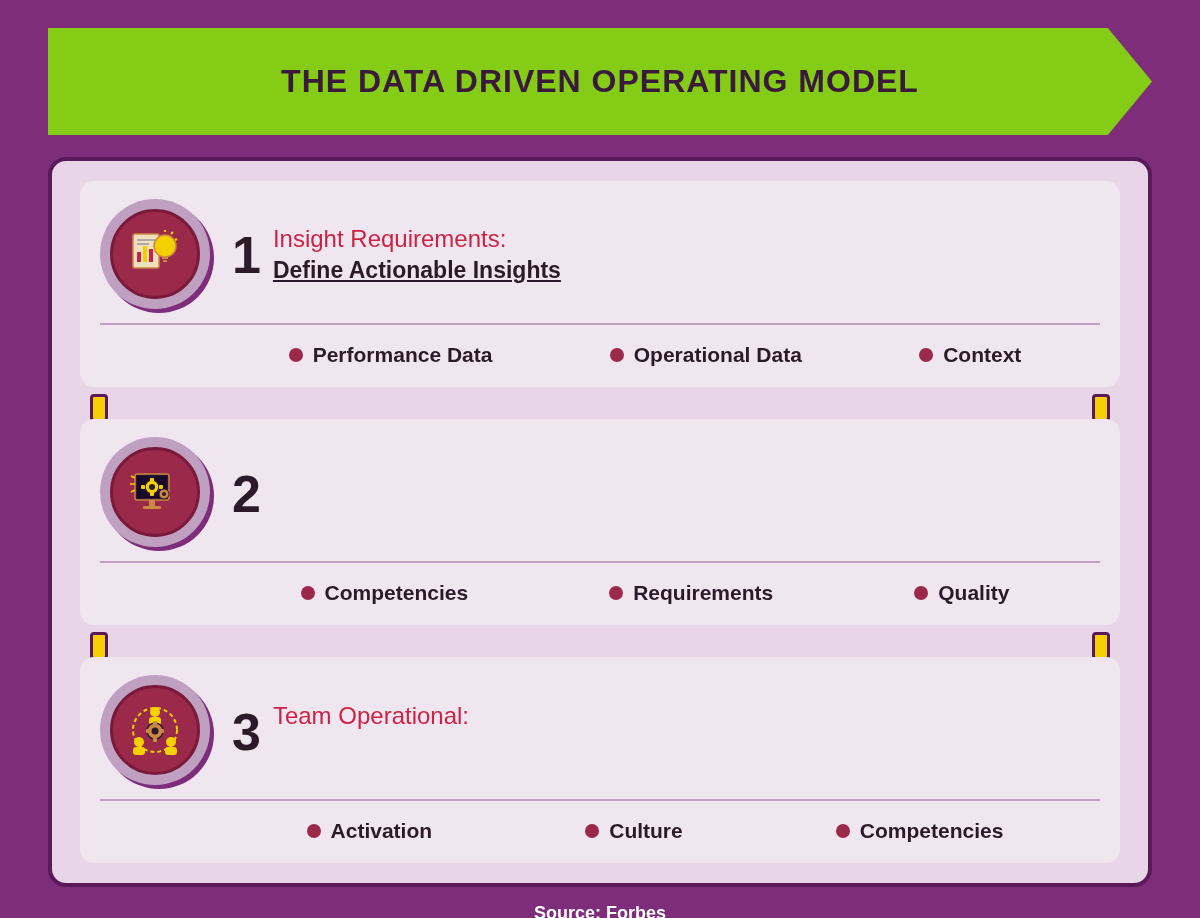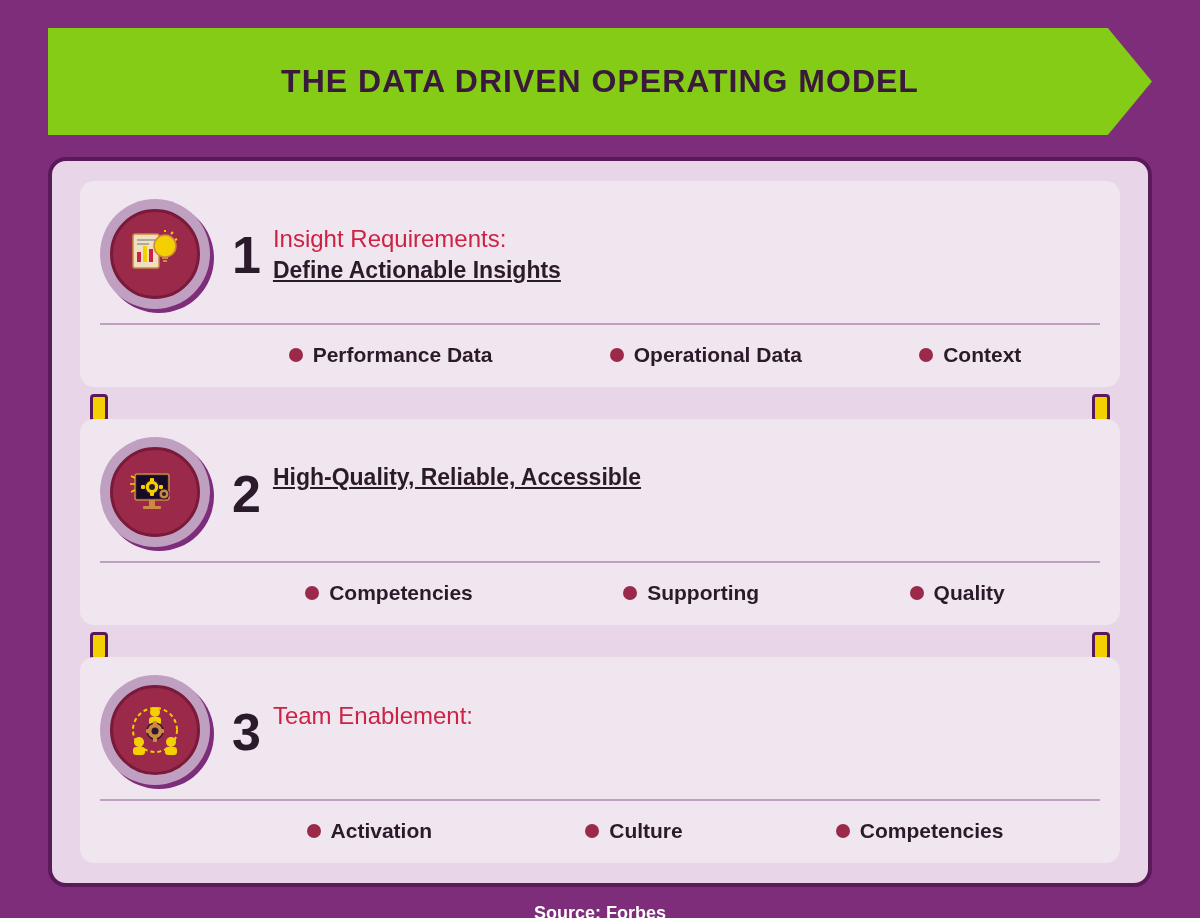--- a/index.html
+++ b/index.html
@@ -284,33 +284,32 @@
             <line x1="8" y1="14" x2="4" y2="12" stroke="#f5d000" stroke-width="1.5"></line>
             <line x1="8" y1="20" x2="3" y2="20" stroke="#f5d000" stroke-width="1.5"></line>
             <line x1="8" y1="26" x2="4" y2="28" stroke="#f5d000" stroke-width="1.5"></line>
           </svg>
         </div>
       </div>
 
       <div class="row-heading">
         <span class="row-number">2</span>
         <div class="row-text">
-          <h3>High-Quality, Reliable, Accessible</h3>
         </div>
       </div>
     </div>
     <hr class="divider-line">
     <div class="bullet-row">
       <div class="bullet-item">
         <div class="bullet-dot"></div>
         <span>Competencies</span>
       </div>
       <div class="bullet-item">
         <div class="bullet-dot"></div>
-        <span>Supporting</span>
+        <span>Requirements</span>
       </div>
       <div class="bullet-item">
         <div class="bullet-dot"></div>
         <span>Quality</span>
       </div>
     </div>
   </div>
 
   <div class="connector">
     <div class="connector-dot"></div>
@@ -341,21 +340,21 @@
             <rect x="26" y="35" width="4" height="5" rx="1" fill="#cc8844"></rect>
             <rect x="19" y="27" width="5" height="4" rx="1" fill="#cc8844"></rect>
             <rect x="32" y="27" width="5" height="4" rx="1" fill="#cc8844"></rect>
           </svg>
         </div>
       </div>
 
       <div class="row-heading">
         <span class="row-number">3</span>
         <div class="row-text">
-          <h2>Team Enablement:</h2>
+          <h2>Team Operational:</h2>
         </div>
       </div>
     </div>
     <hr class="divider-line">
     <div class="bullet-row">
       <div class="bullet-item">
         <div class="bullet-dot"></div>
         <span>Activation</span>
       </div>
       <div class="bullet-item">

